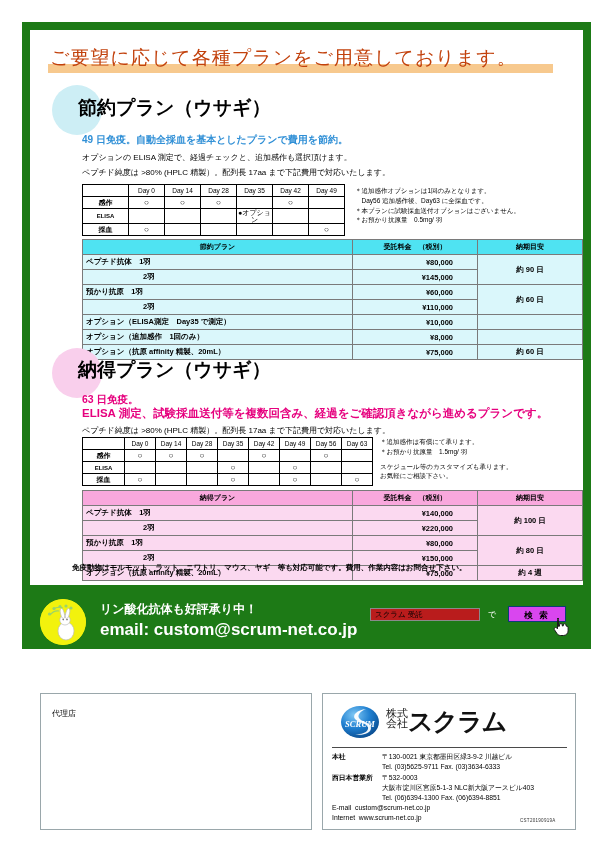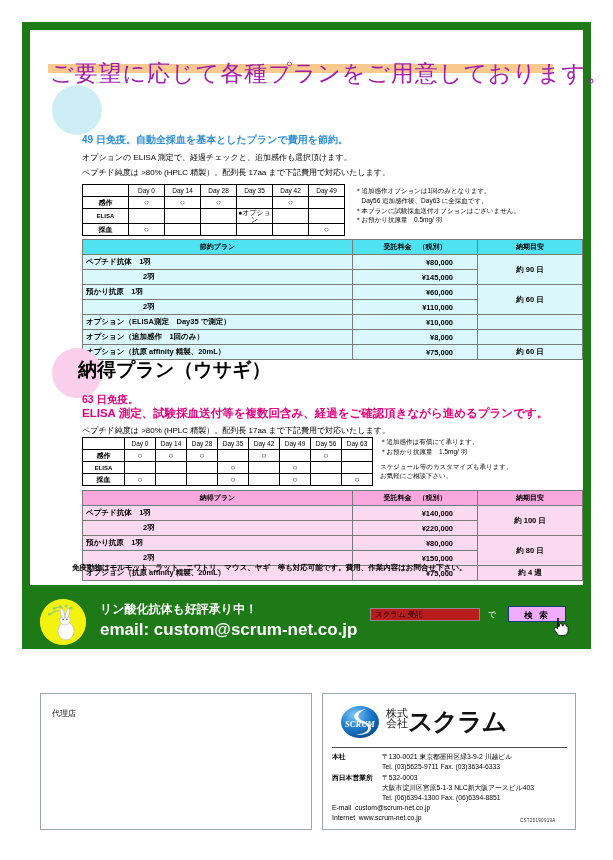--- a/index.html
+++ b/index.html
@@ -19,21 +19,21 @@
     position:absolute;left:30px;top:30px;width:553px;height:555px;
     background:#ffffff;
   }
 
   
   .headline-wrap{position:absolute;left:48px;top:42px;width:516px;height:34px;}
   .headline-bar{
     position:absolute;left:0;top:22px;width:505px;height:9px;background:#f7c98e;
   }
   .headline{
-    position:absolute;left:2px;top:16px;font-size:23px;color:#a21caf;
+    position:absolute;left:2px;top:3px;font-size:19px;color:#c2410c;
     letter-spacing:1px;white-space:nowrap;font-weight:400;
   }
   .plan-bubble{
     position:absolute;border-radius:50%;
   }
   .bubble-a{left:52px;top:85px;width:50px;height:50px;background:#cdeef5;}
   .bubble-b{left:52px;top:348px;width:50px;height:50px;background:#f9cfec;}
   .plan-title{
     position:absolute;font-size:19px;font-weight:bold;color:#000;white-space:nowrap;
   }
@@ -102,21 +102,21 @@
     position:absolute;left:348px;top:13px;width:110px;height:13px;
     background:#b91c1c;border:1px solid #8a8a8a;
     font-size:7.5px;color:#000;padding:0 4px;line-height:13px;
     box-sizing:border-box;
   }
   .search-de{
     position:absolute;left:466px;top:14px;font-size:8px;color:#ffffff;
   }
   .search-btn{
     position:absolute;left:486px;top:11px;width:58px;height:16px;
-    background:#f0abfc;border:1px solid #0b3c78;
+    background:#d946ef;border:1px solid #0b3c78;
     font-size:8.5px;font-weight:bold;color:#000;letter-spacing:2px;
     text-align:center;line-height:16px;box-sizing:border-box;
   }
   .cursor-hand{position:absolute;left:530px;top:22px;width:18px;height:20px;}
 
   
   .agent-box{
     position:absolute;left:40px;top:693px;width:270px;height:135px;
     border:1px solid #9aa7ab;background:#fff;
   }
@@ -157,20 +157,21 @@
 
   <div class="green-panel"></div>
   <div class="white-card"></div>
 
   <div class="headline-wrap">
     <div class="headline-bar"></div>
     <div class="headline">ご要望に応じて各種プランをご用意しております。</div>
   </div>
 
   <div class="plan-bubble bubble-a"></div>
+  <div class="plan-title" style="left:78px;top:95px;">節約プラン（ウサギ）</div>
   <div class="plan-lead lead-a" style="left:82px;top:133px;">49 日免疫。自動全採血を基本としたプランで費用を節約。</div>
   <div class="plan-desc" style="left:82px;top:152px;">オプションの ELISA 測定で、経過チェックと、追加感作も選択頂けます。</div>
   <div class="plan-desc" style="left:82px;top:167px;">ペプチド純度は &gt;80% (HPLC 精製）。配列長 17aa まで下記費用で対応いたします。</div>
 
   <table class="sched" style="left:82px;top:184px;width:262px;">
     <colgroup>
         <col style="width:46px">
         <col span="6" style="width:36px">
       </colgroup>
     <thead>

